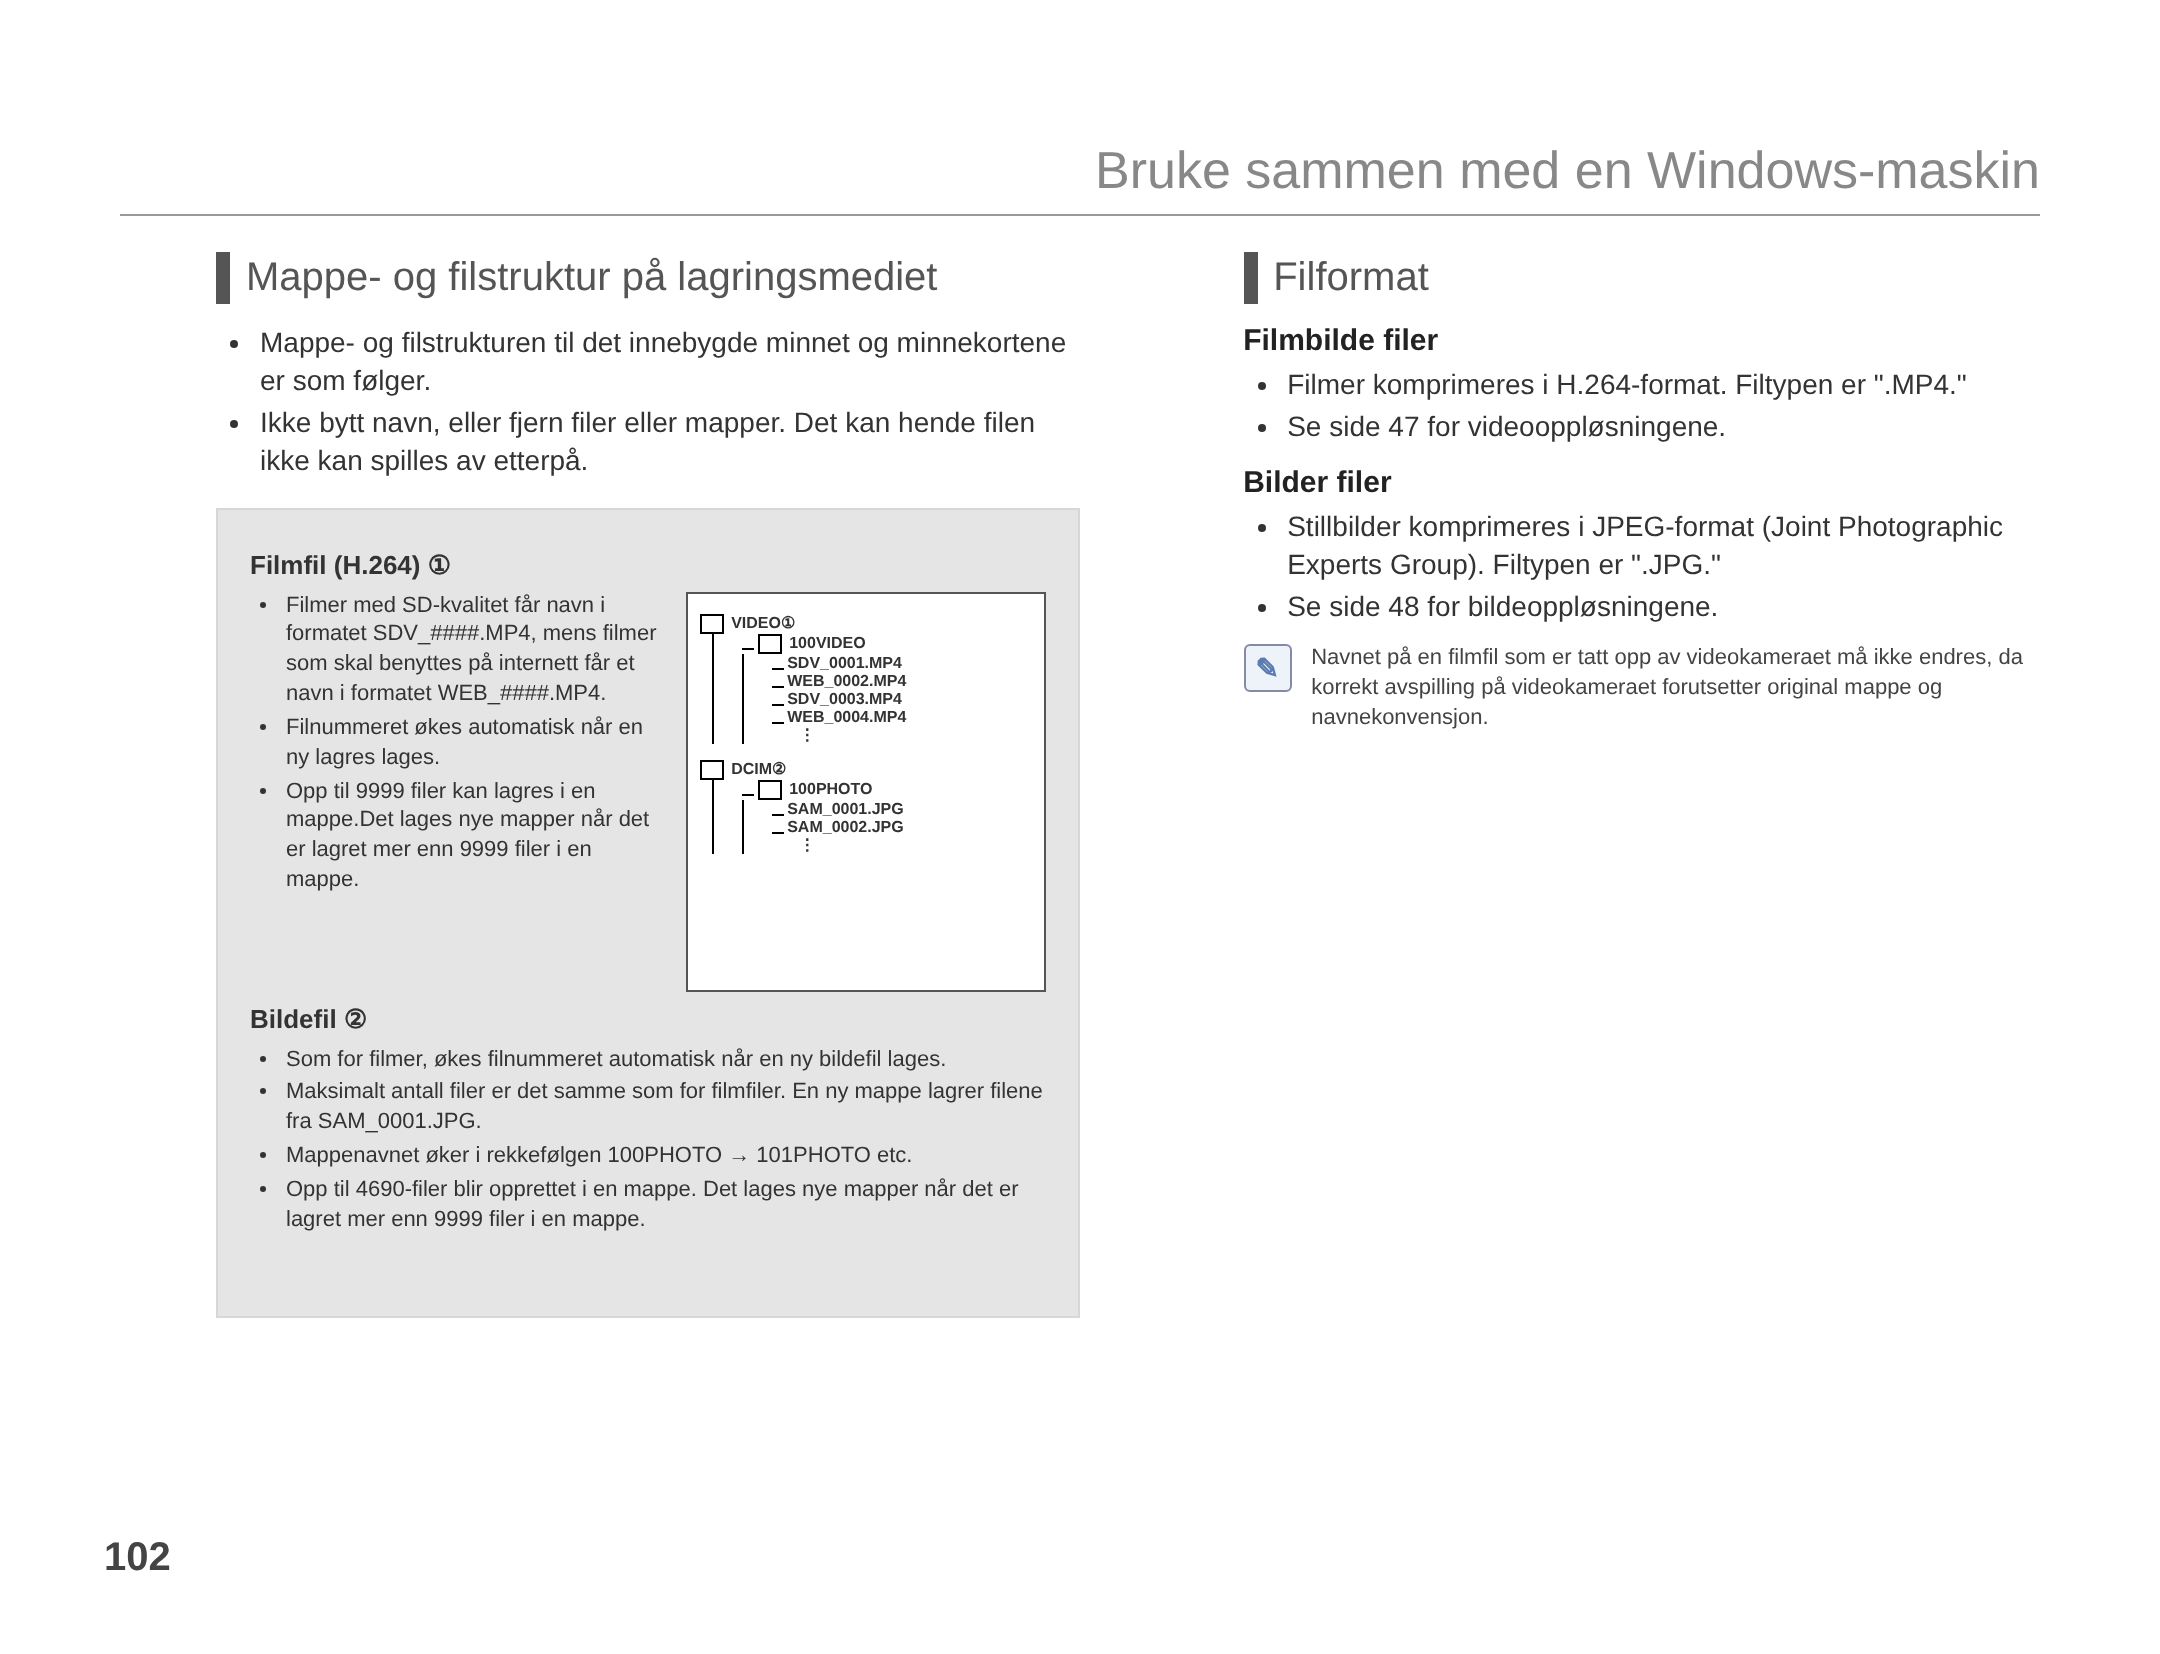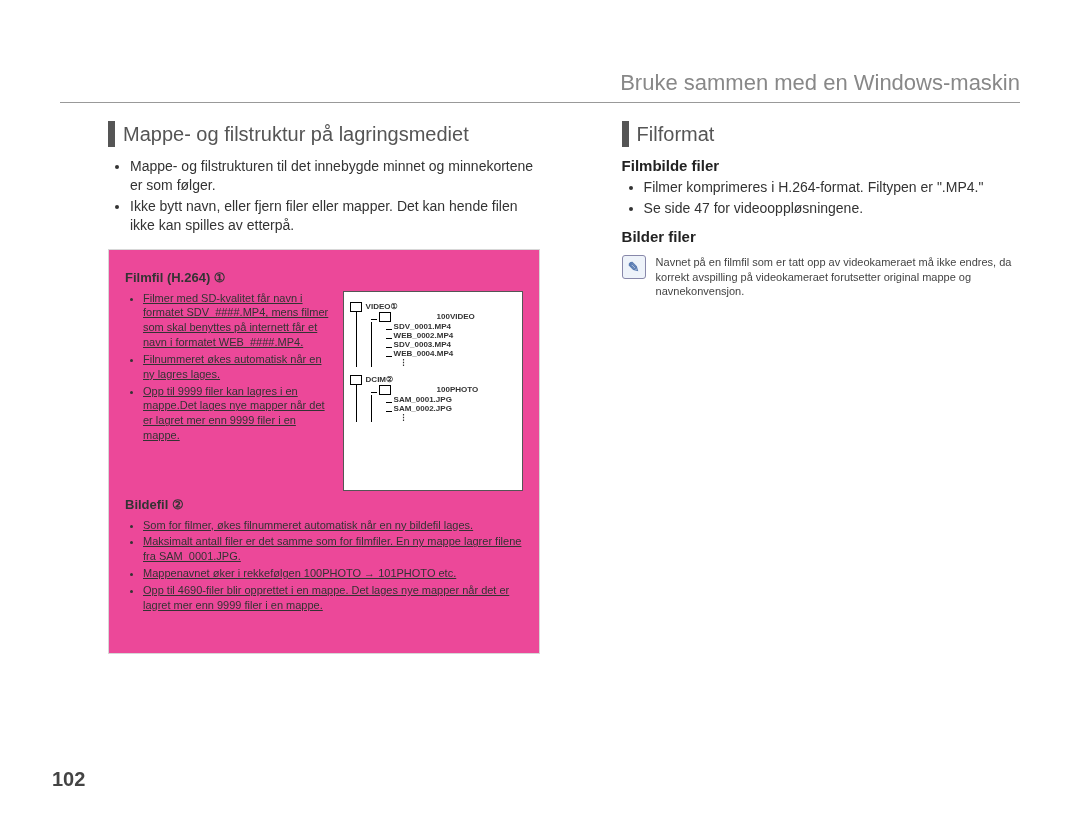--- a/index.html
+++ b/index.html
@@ -11,21 +11,21 @@
     width: 1080px;
     height: 827px;
     box-sizing: border-box;
   }
   .page {
     padding: 70px 60px 30px 60px;
     box-sizing: border-box;
   }
   .header-title {
     text-align: right;
-    font-size: 22px;
+    font-size: 26px;
     color: #888;
     font-weight: 400;
     margin-bottom: 6px;
   }
   .hr {
     border: 0;
     border-top: 1px solid #999;
     margin: 0 0 18px 0;
   }
   .cols {
@@ -58,21 +58,21 @@
     margin: 0 0 10px 8px;
     padding-left: 14px;
     font-size: 14px;
     line-height: 1.35;
     color: #333;
   }
   ul.bullets li {
     margin-bottom: 2px;
   }
   .gray-box {
-    background: #ec4899;
+    background: #e5e5e5;
     border: 1px solid #d7d7d7;
     padding: 14px 16px 30px 16px;
     margin-top: 14px;
   }
   .sub-head {
     font-size: 13px;
     font-weight: bold;
     color: #333;
     margin: 6px 0 6px 0;
   }
@@ -87,33 +87,32 @@
     gap: 12px;
   }
   .row-split .left { flex: 1; }
   .row-split .right { flex: 0 0 180px; }
   ul.small {
     margin: 0 0 10px 6px;
     padding-left: 12px;
     font-size: 11px;
     line-height: 1.35;
     color: #333;
-    text-decoration: underline;
   }
   ul.small li { margin-bottom: 2px; }
   .tree {
     border: 1px solid #555;
     background: #fff;
     padding: 10px 6px 8px 6px;
     font-size: 8px;
     font-weight: bold;
     position: relative;
     min-height: 180px;
   }
-  .tree .node { margin-left: 14px; position:relative;gap:42px; }
+  .tree .node { margin-left: 14px; position:relative; }
   .tree .node::before {
     content:"";
     position:absolute;
     left:-8px; top:7px;
     width:6px; height:1px; background:#000;
   }
   .tree .group { margin-left: 6px; border-left:1px solid #000; padding-left:8px; }
   .tree .lbl { display:flex; align-items:flex-start; }
   .tree .box {
     width:10px; height:8px; border:1px solid #000; margin-right:4px;
@@ -239,20 +238,24 @@
         <div class="section-title">Filformat</div>
       </div>
 
       <div class="sub-head-body">Filmbilde filer</div>
       <ul class="bullets">
         <li>Filmer komprimeres i H.264-format. Filtypen er ".MP4."</li>
         <li>Se side 47 for videooppløsningene.</li>
       </ul>
 
       <div class="sub-head-body">Bilder filer</div>
+      <ul class="bullets">
+        <li>Stillbilder komprimeres i JPEG-format (Joint Photographic Experts Group). Filtypen er ".JPG."</li>
+        <li>Se side 48 for bildeoppløsningene.</li>
+      </ul>
 
       <div class="note-row">
         <div class="note-icon">✎</div>
         <div class="note-text">Navnet på en filmfil som er tatt opp av videokameraet må ikke endres, da korrekt avspilling på videokameraet forutsetter original mappe og navnekonvensjon.</div>
       </div>
     </div>
   </div>
 </div>
 
 <div class="pagenum">102</div>

